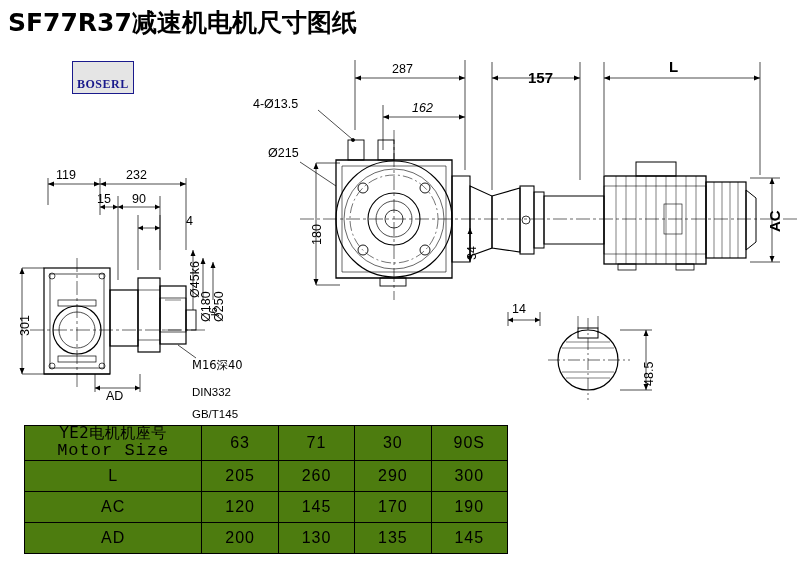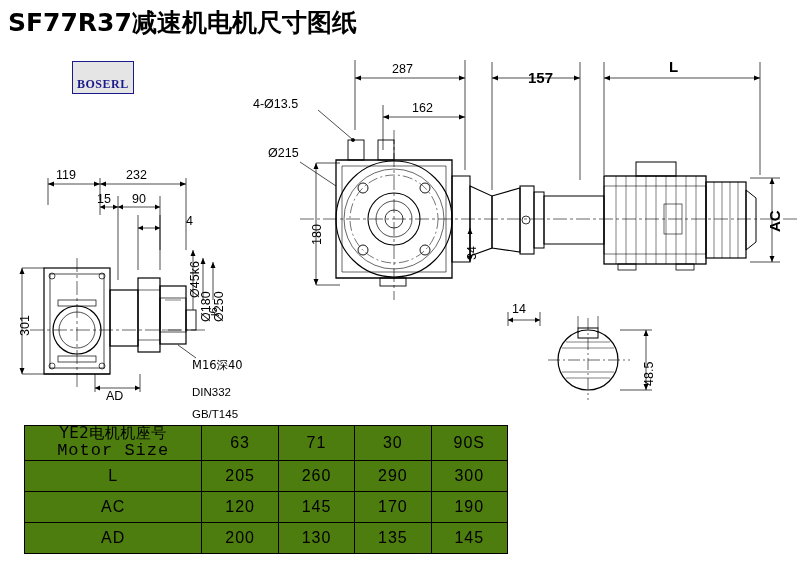--- a/index.html
+++ b/index.html
@@ -404,21 +404,21 @@
   <div class="dim vert" style="left:188px; top:298px;">Ø45k6</div>
   <div class="dim vert" style="left:199px; top:322px;">Ø180</div>
   <div class="dim vert small" style="left:207px; top:316px;">j6</div>
   <div class="dim vert" style="left:212px; top:322px;">Ø250</div>
 
   <div class="note" style="left:192px; top:358px;"><span class="cn">M16深40</span></div>
   <div class="note" style="left:192px; top:372px;margin-top:36px;">GB/T145</div>
   <div class="note" style="left:192px; top:386px;">DIN332</div>
 
   <div class="dim" style="left:392px; top:62px;">287</div>
-  <div class="dim" style="left:412px; top:101px;">162</div>
+  <div class="dim" style="left:412px; top:101px;font-style:italic;">162</div>
   <div class="dim" style="left:253px; top:97px;">4-Ø13.5</div>
   <div class="dim" style="left:268px; top:146px;">Ø215</div>
   <div class="dim vert" style="left:310px; top:245px;">180</div>
   <div class="dim vert" style="left:465px; top:260px;">34</div>
 
   <div class="dim big" style="left:528px; top:58px;margin-top:11px;">157</div>
   <div class="dim big" style="left:669px; top:58px;">L</div>
   <div class="dim big vert" style="left:766px; top:232px;">AC</div>
 
   <div class="dim" style="left:512px; top:302px;">14</div>

